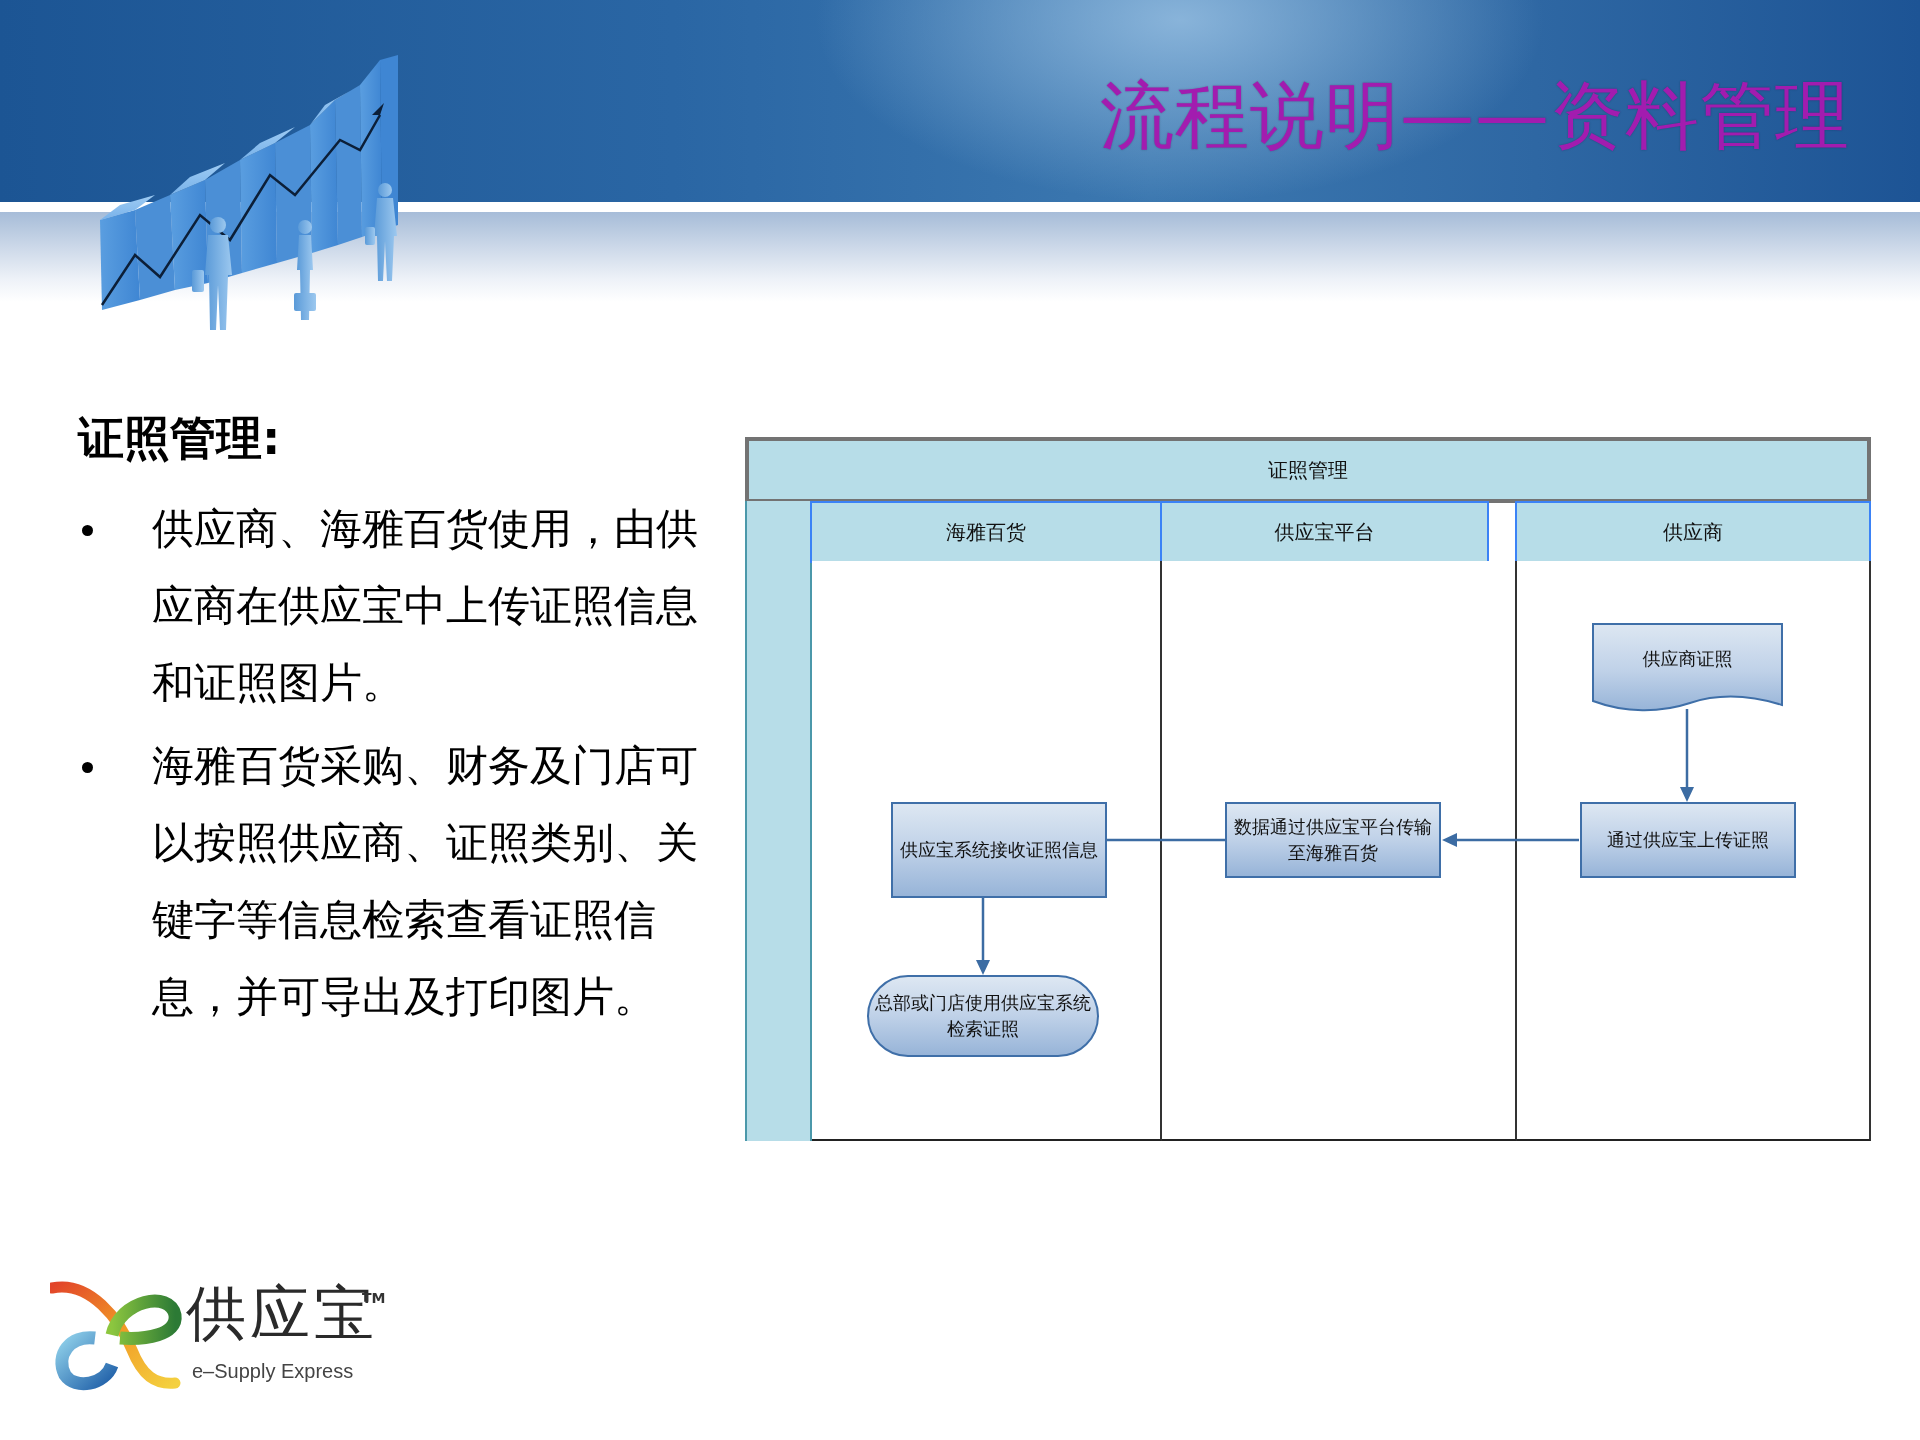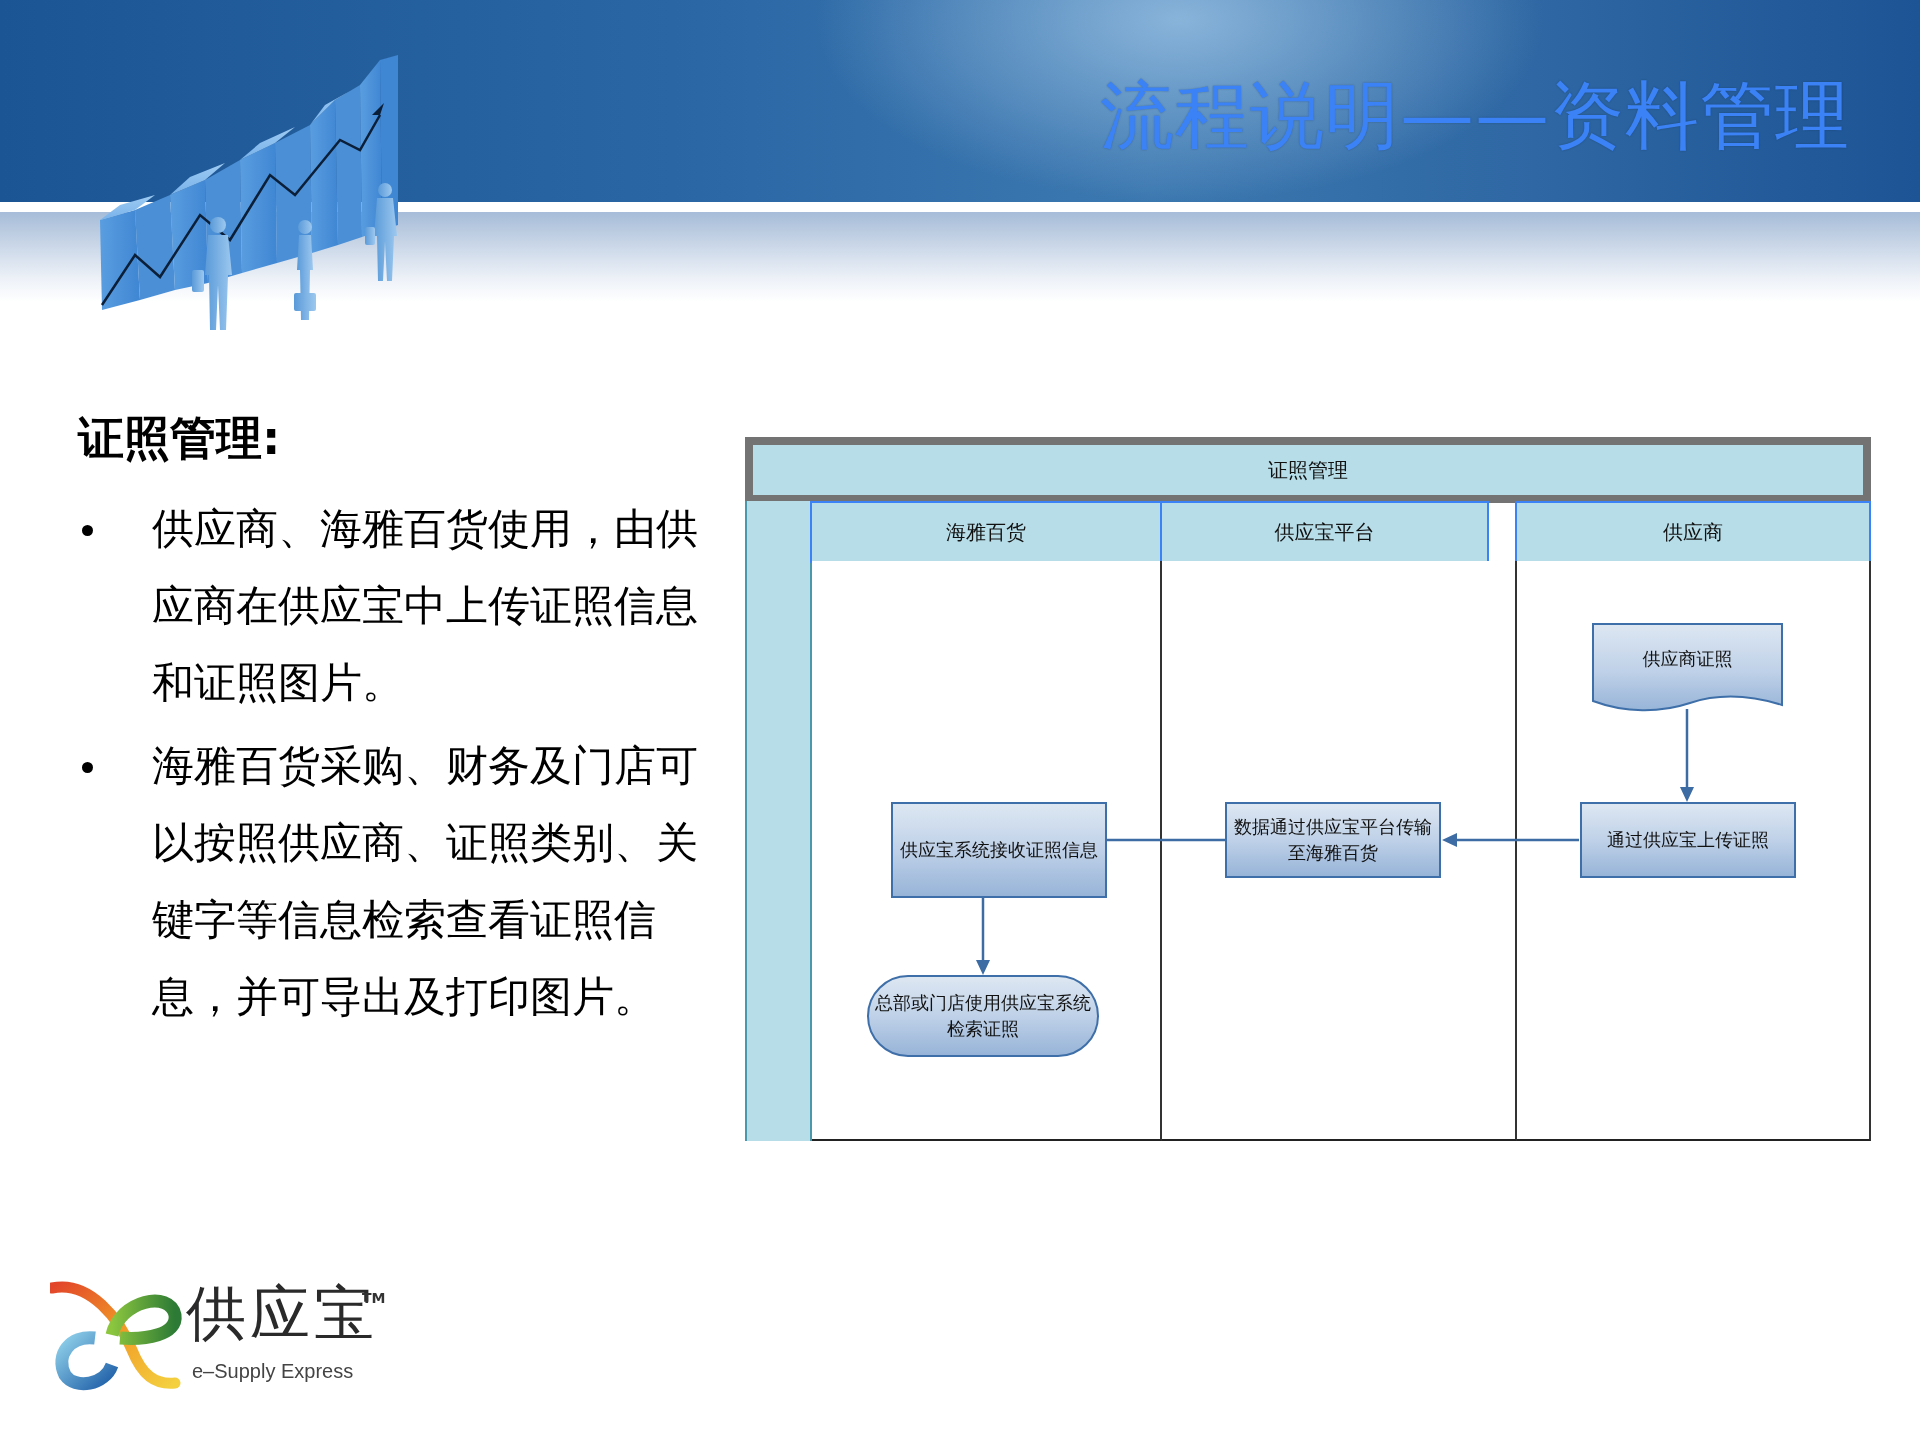--- a/index.html
+++ b/index.html
@@ -17,21 +17,21 @@
   }
   .band-stripe {
     position: absolute; left: 0; top: 202px; width: 1920px; height: 10px; background: #ffffff;
   }
   .band-fade {
     position: absolute; left: 0; top: 212px; width: 1920px; height: 90px;
     background: linear-gradient(180deg, #a6bcd8 0%, #cdd9e9 40%, #eef2f8 75%, #ffffff 100%);
   }
   .title {
     position: absolute; left: 1100px; top: 70px; width: 720px; text-align: left;
-    color: #3b82f6; font-size: 74px; line-height: 90px; white-space: nowrap;
+    color: #a21caf; font-size: 74px; line-height: 90px; white-space: nowrap;
     letter-spacing: 1px;
     text-shadow: 0 0 2px rgba(0,0,0,0.25);
   }
   
   .hero { position: absolute; left: 80px; top: 55px; width: 420px; height: 310px; }
 
   
   .heading {
     position: absolute; left: 78px; top: 410px; font-size: 46px; font-weight: bold;
     color: #000; line-height: 56px; white-space: nowrap;
@@ -39,21 +39,21 @@
   .bullets { position: absolute; left: 78px; top: 490px; width: 640px; margin: 0; padding: 0; list-style: none; }
   .bullet { position: relative; padding-left: 74px; font-size: 42px; line-height: 77px; color: #000; margin-bottom: 6px; }
   .bullet-dot {
     position: absolute; left: 4px; top: 35px; width: 11px; height: 11px; border-radius: 50%; background: #000;
   }
 
   
   .diagram { position: absolute; left: 745px; top: 437px; width: 1126px; height: 704px; }
   .pool-title {
     position: absolute; left: 0; top: 0; width: 1126px; height: 66px;
-    background: #b7dde8; border: 8px solid #737373; box-sizing: border-box;
+    background: #b7dde8; border: 4px solid #737373; box-sizing: border-box;
     display: flex; align-items: center; justify-content: center;
     font-size: 20px; color: #111;
   }
   .pool-strip {
     position: absolute; left: 0; top: 64px; width: 67px; height: 640px;
     background: #b7dde8; border-left: 2px solid #4b98aa; border-right: 2px solid #4b98aa; box-sizing: border-box;
   }
   .lane-head {
     position: absolute; top: 64px; height: 62px; background: #b7dde8;
     border: 2px solid #3b82f6; box-sizing: border-box;

